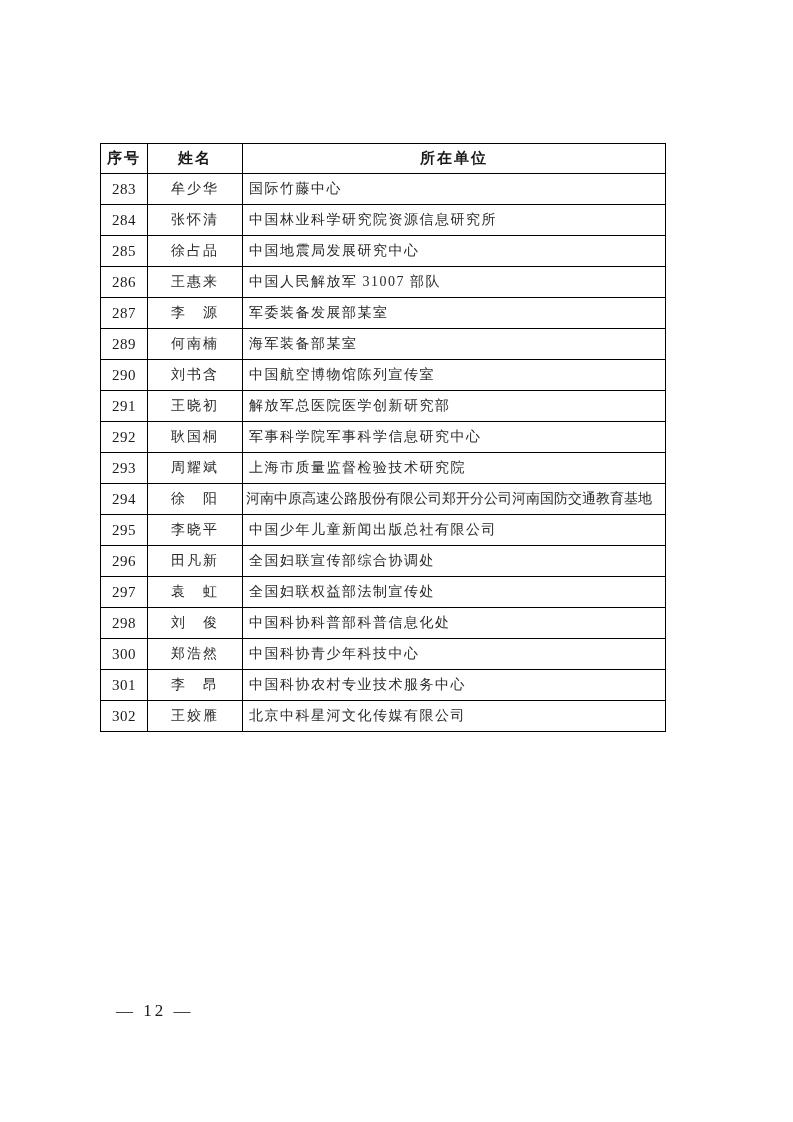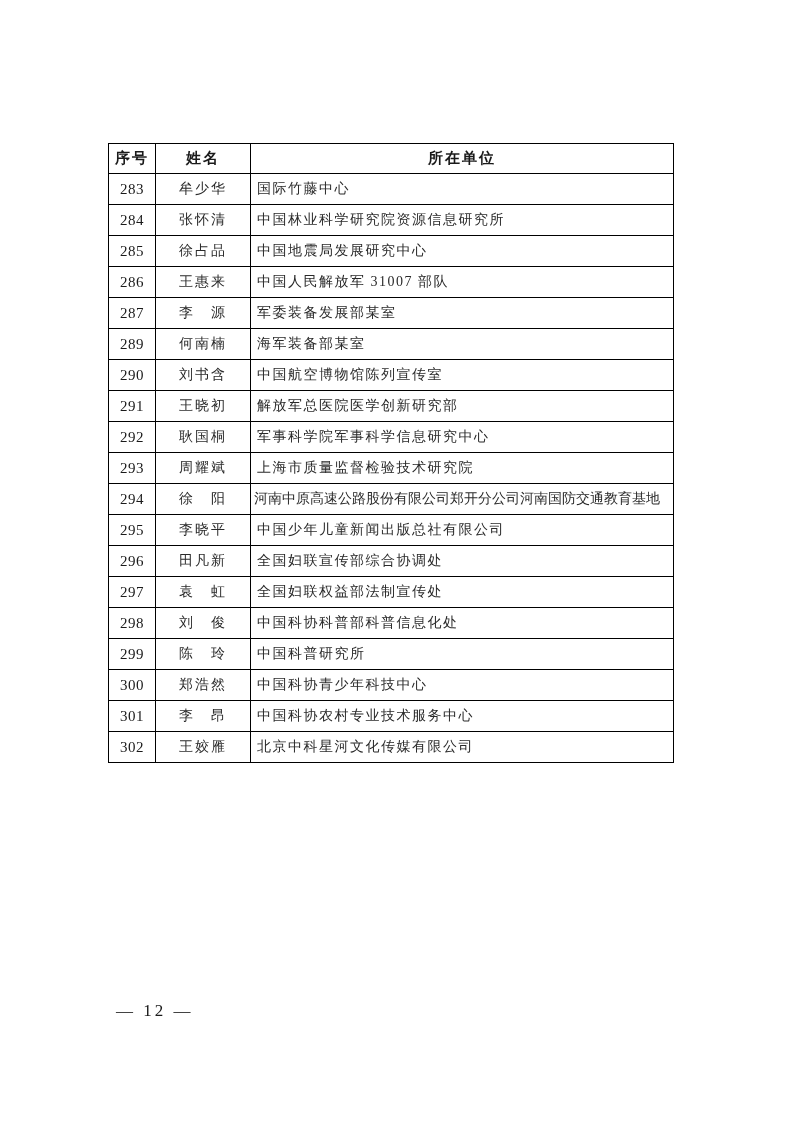--- a/index.html
+++ b/index.html
@@ -8,21 +8,21 @@
     position: relative;
     width: 793px;
     height: 1122px;
     background: #ffffff;
     font-family: "Liberation Serif", serif;
     color: #222222;
     overflow: hidden;
   }
   table.roster {
     position: absolute;
-    left: 108px;
+    left: 100px;
     top: 143px;
     width: 565px;
     border-collapse: collapse;
     table-layout: fixed;
   }
   table.roster col.c-no   { width: 47px; }
   table.roster col.c-name { width: 95px; }
   table.roster col.c-unit { width: 423px; }
   table.roster th,
   table.roster td {
@@ -159,25 +159,20 @@
           <td class="no">297</td>
           <td class="name">袁　虹</td>
           <td class="unit">全国妇联权益部法制宣传处</td>
         </tr>
         <tr>
           <td class="no">298</td>
           <td class="name">刘　俊</td>
           <td class="unit">中国科协科普部科普信息化处</td>
         </tr>
         <tr>
-          <td class="no">299</td>
-          <td class="name">陈　玲</td>
-          <td class="unit">中国科普研究所</td>
-        </tr>
-        <tr>
           <td class="no">300</td>
           <td class="name">郑浩然</td>
           <td class="unit">中国科协青少年科技中心</td>
         </tr>
         <tr>
           <td class="no">301</td>
           <td class="name">李　昂</td>
           <td class="unit">中国科协农村专业技术服务中心</td>
         </tr>
         <tr>

